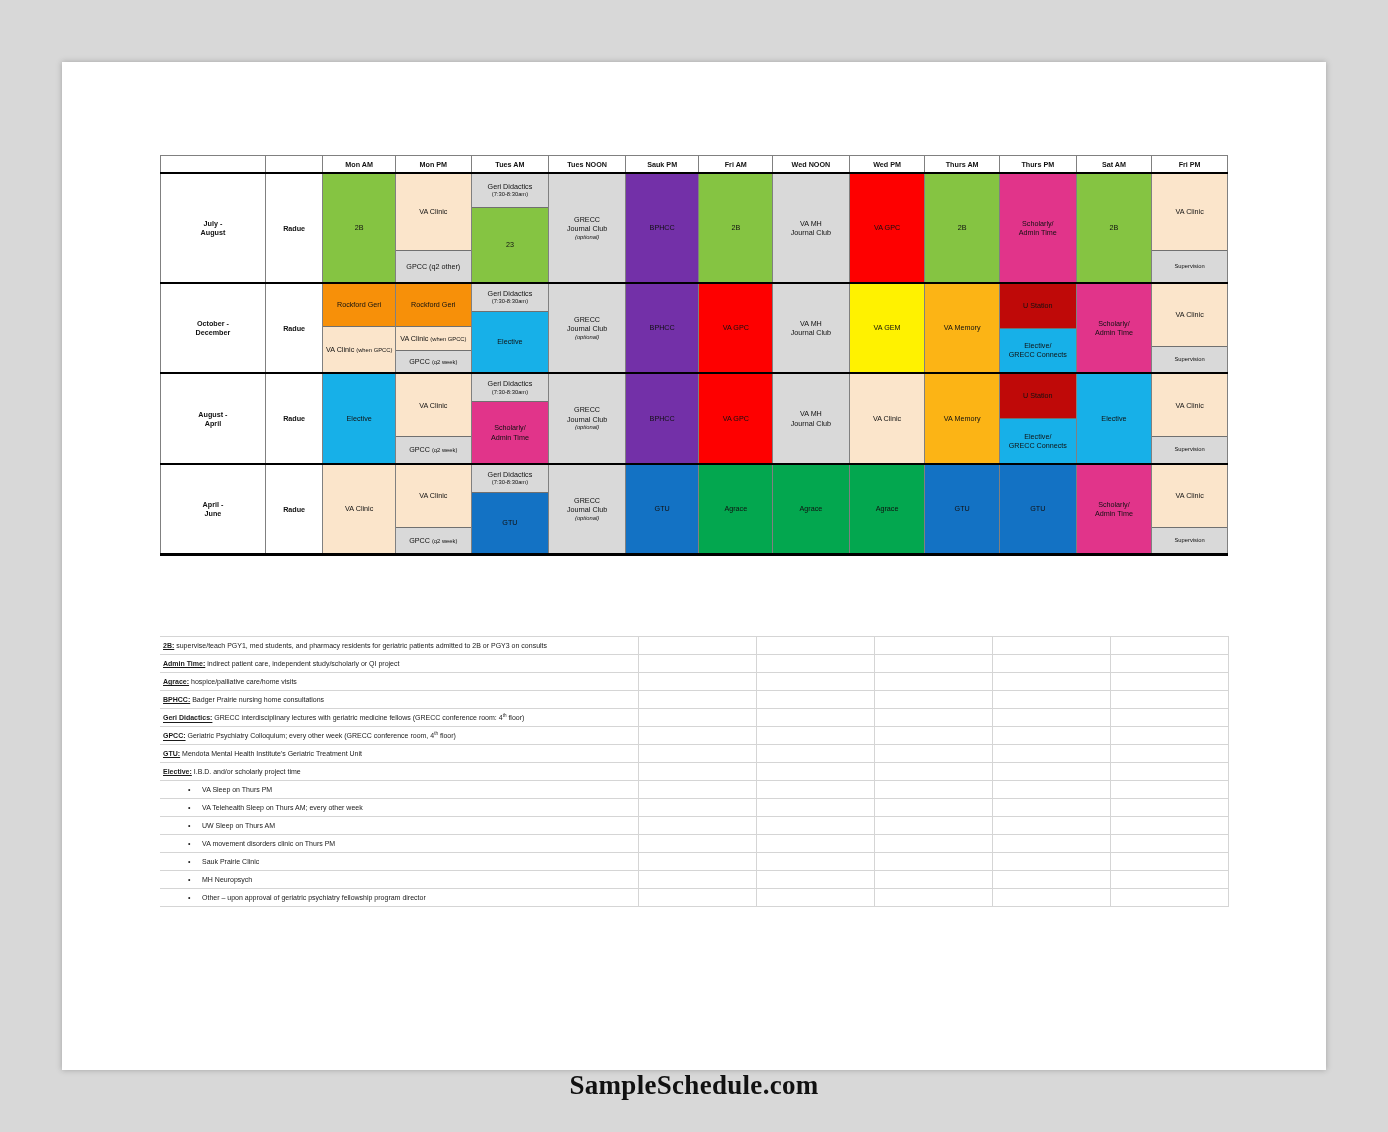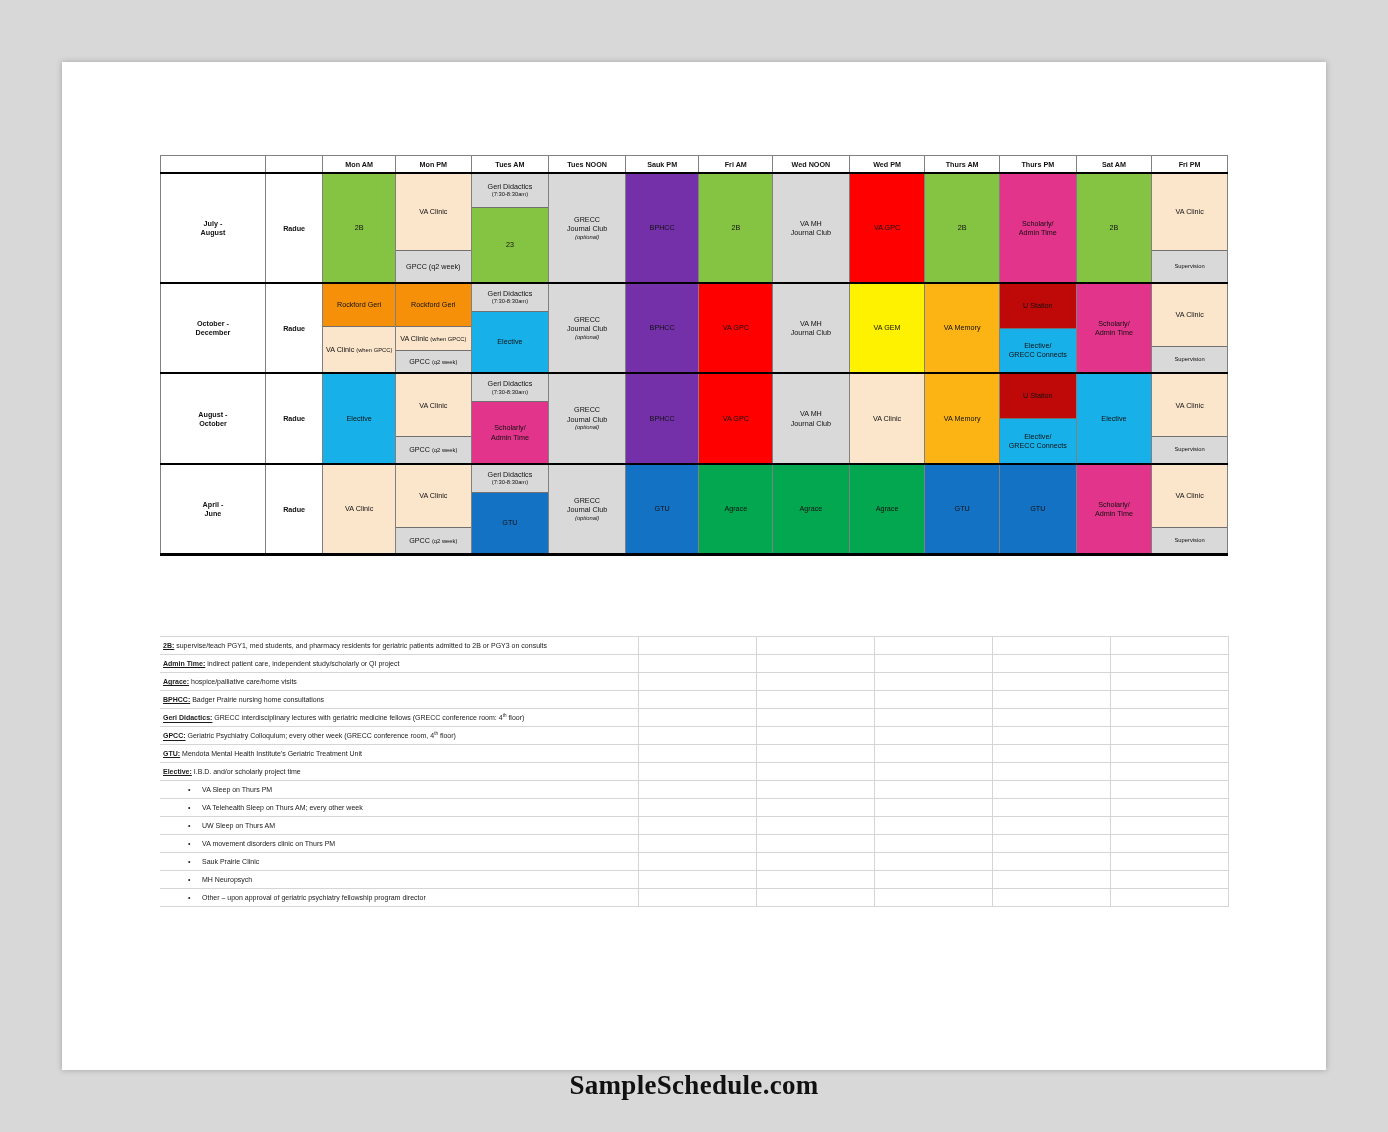--- a/index.html
+++ b/index.html
@@ -153,21 +153,21 @@
                 <span>2B</span>
               </div>
             </div>
           </td>
           <td class="rowband" style="height: 108px;">
             <div class="cellbox" style="height: 108px;">
               <div class="seg" style="flex: 72 0 0px; background: rgb(251, 229, 203);">
                 <span>VA Clinic</span>
               </div>
               <div class="seg" style="flex: 28 0 0px; background: rgb(217, 217, 217);">
-                <span>GPCC (q2 week)</span>
+                <span>GPCC (q2 other)</span>
               </div>
             </div>
           </td>
           <td class="rowband" style="height: 108px;">
             <div class="cellbox" style="height: 108px;">
               <div class="seg" style="flex: 30 0 0px; background: rgb(217, 217, 217);">
                 <div>
                   <div>Geri Didactics</div>
                   <div class="sm">(7:30-8:30am)</div>
                 </div>
@@ -375,21 +375,21 @@
               </div>
               <div class="seg sm" style="flex: 28 0 0px; background: rgb(217, 217, 217);">
                 <span>Supervision</span>
               </div>
             </div>
           </td>
         </tr>
         <tr style="height: 89px;">
           <td class="period rowband">
             <div>August -</div>
-            <div>October</div>
+            <div>April</div>
           </td>
           <td class="fellow rowband">Radue</td>
           <td class="rowband" style="height: 89px;">
             <div class="cellbox" style="height: 89px;">
               <div class="seg" style="flex: 1 0 0px; background: rgb(23, 176, 232);">
                 <span>Elective</span>
               </div>
             </div>
           </td>
           <td class="rowband" style="height: 89px;">

